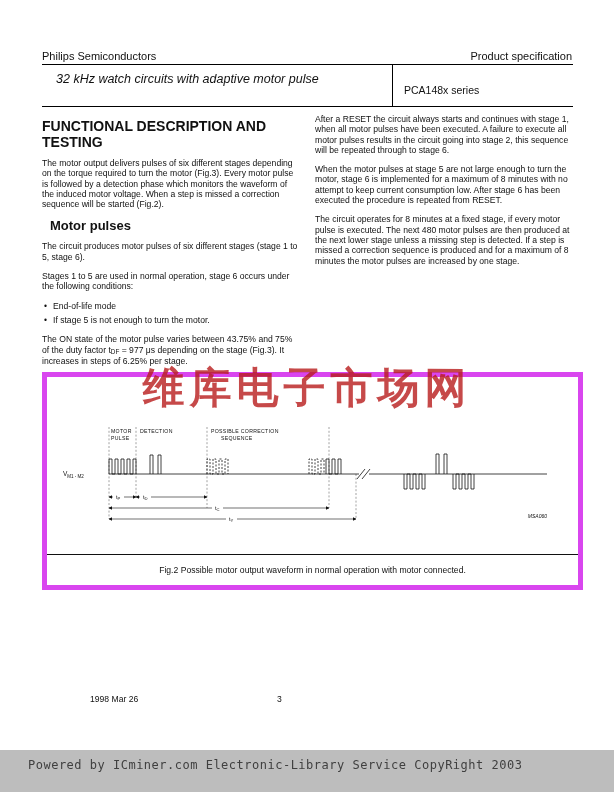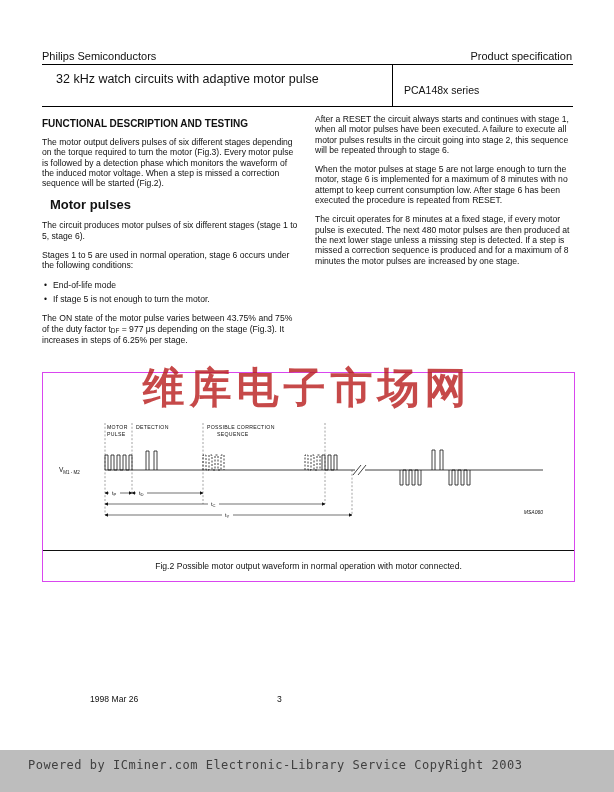--- a/index.html
+++ b/index.html
@@ -9,28 +9,28 @@
   }
   .abs { position:absolute; }
   .hr { position:absolute; background:#000; height:1px; }
   .vr { position:absolute; background:#000; width:1px; }
 
   .hdr-txt { font-size:11px; }
   .title { font-size:12.5px; line-height:16px; }
   .series { font-size:10.5px; }
 
   .col p { font-size:8.6px; line-height:10.3px; margin:0 0 9px 0; }
-  .col h3 { font-size:10px; font-weight:bold; margin:0 0 8px 0; }
+  .col h3 { font-size:14px; font-weight:bold; margin:0 0 8px 0; }
   .col h4 { font-size:13px; font-weight:bold; margin:6px 0 8px 8px; }
   .col ul { list-style:none; margin:0 0 9px 0; padding:0; }
   .col li { font-size:8.6px; line-height:10.3px; margin-bottom:4px; display:flex; }
   .col li::before { content:"\2022"; margin:0 6px 0 2px; }
   .subscript { font-size:6.4px; position:relative; top:1.6px; }
 
-  .figure-box { position:absolute; left:42px; top:372px; width:531px; height:208px; border:1px solid #d946ef; background:#fff; }
+  .figure-box { position:absolute; left:42px; top:372px; width:531px; height:208px; border:5px solid #d946ef; background:#fff; }
   .figure-caption {
     position:absolute; left:0; right:0; bottom:0; height:30px; border-top:1px solid #111;
     display:flex; align-items:center; justify-content:center; font-size:8.6px;
   }
 
   .footer-txt { font-size:8.6px; }
 
   .wm-center {
     position:absolute; left:0; top:360px; width:614px; text-align:center;
     font-size:42px; font-weight:bold; letter-spacing:5px;
@@ -47,21 +47,21 @@
 </style>
 </head>
 <body>
 
 <div class="page">
 
   <div class="abs hdr-txt" style="left:42px; top:50px;">Philips Semiconductors</div>
   <div class="abs hdr-txt" style="right:42px; top:50px;">Product specification</div>
   <div class="hr" style="left:42px; top:64px; width:531px;"></div>
 
-  <div class="abs title" style="left:56px; top:71px; width:272px;">32 kHz watch circuits with adaptive motor pulse</div>
+  <div class="abs title" style="left:56px; top:71px; width:272px;font-style:italic;">32 kHz watch circuits with adaptive motor pulse</div>
   <div class="vr" style="left:392px; top:64px; height:42px;"></div>
   <div class="abs series" style="left:404px; top:84px;">PCA148x series</div>
   <div class="hr" style="left:42px; top:106px; width:531px;"></div>
 
   <div class="abs col" style="left:42px; top:118px; width:256px;">
     <h3>FUNCTIONAL DESCRIPTION AND TESTING</h3>
     <p>The motor output delivers pulses of six different stages depending on the torque required to turn the motor (Fig.3). Every motor pulse is followed by a detection phase which monitors the waveform of the induced motor voltage. When a step is missed a correction sequence will be started (Fig.2).</p>
     <h4>Motor pulses</h4>
     <p>The circuit produces motor pulses of six different stages (stage 1 to 5, stage 6).</p>
     <p>Stages 1 to 5 are used in normal operation, stage 6 occurs under the following conditions:</p>

